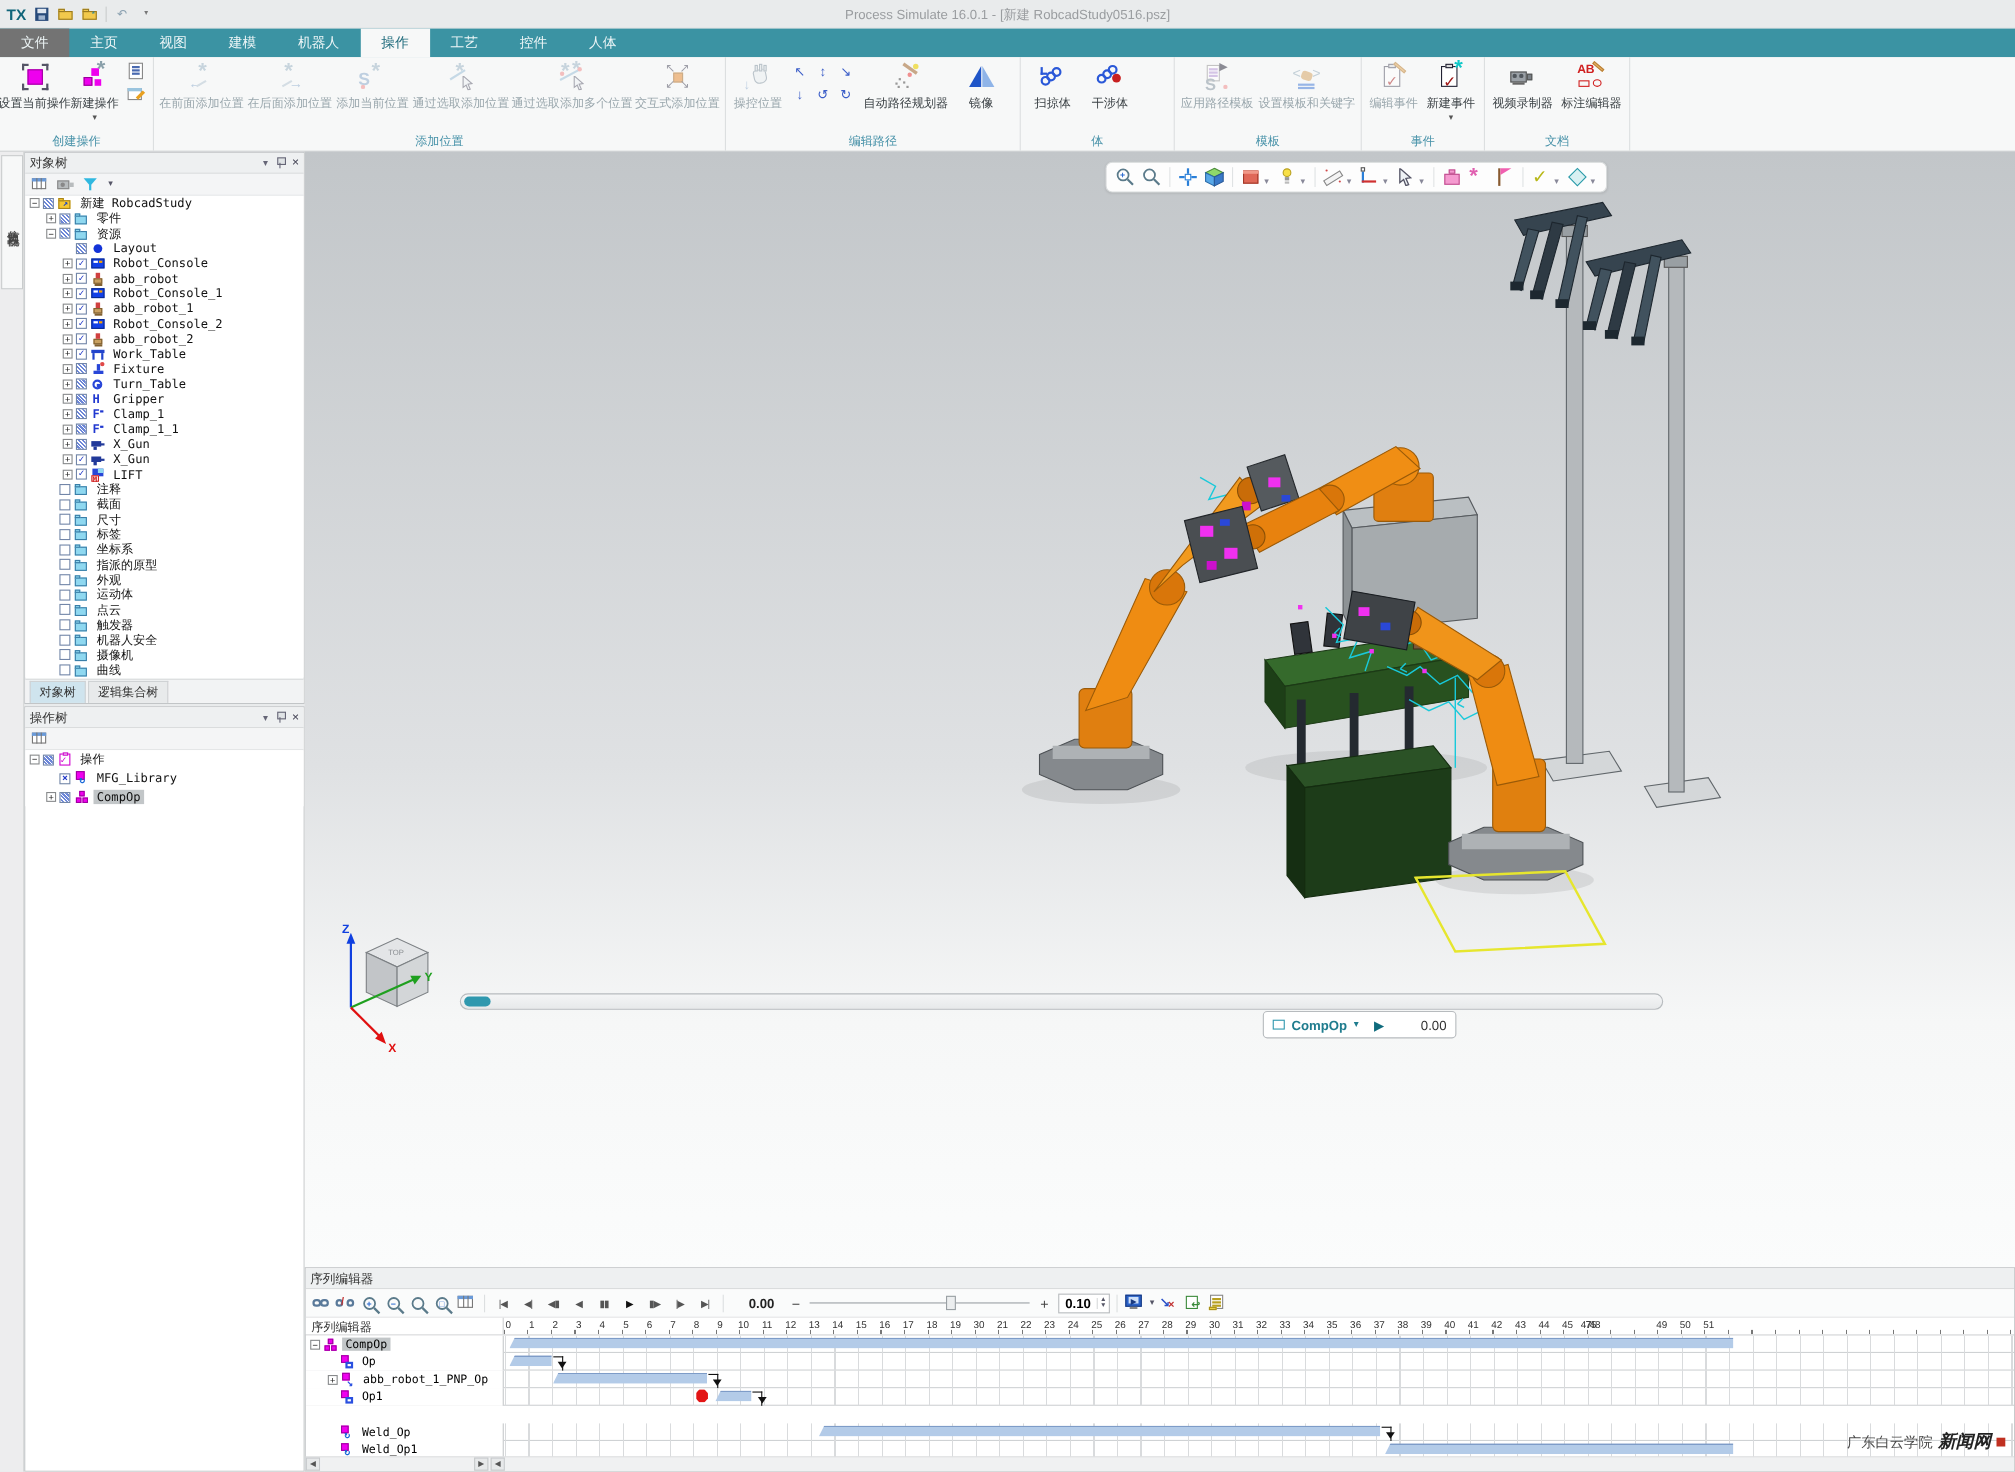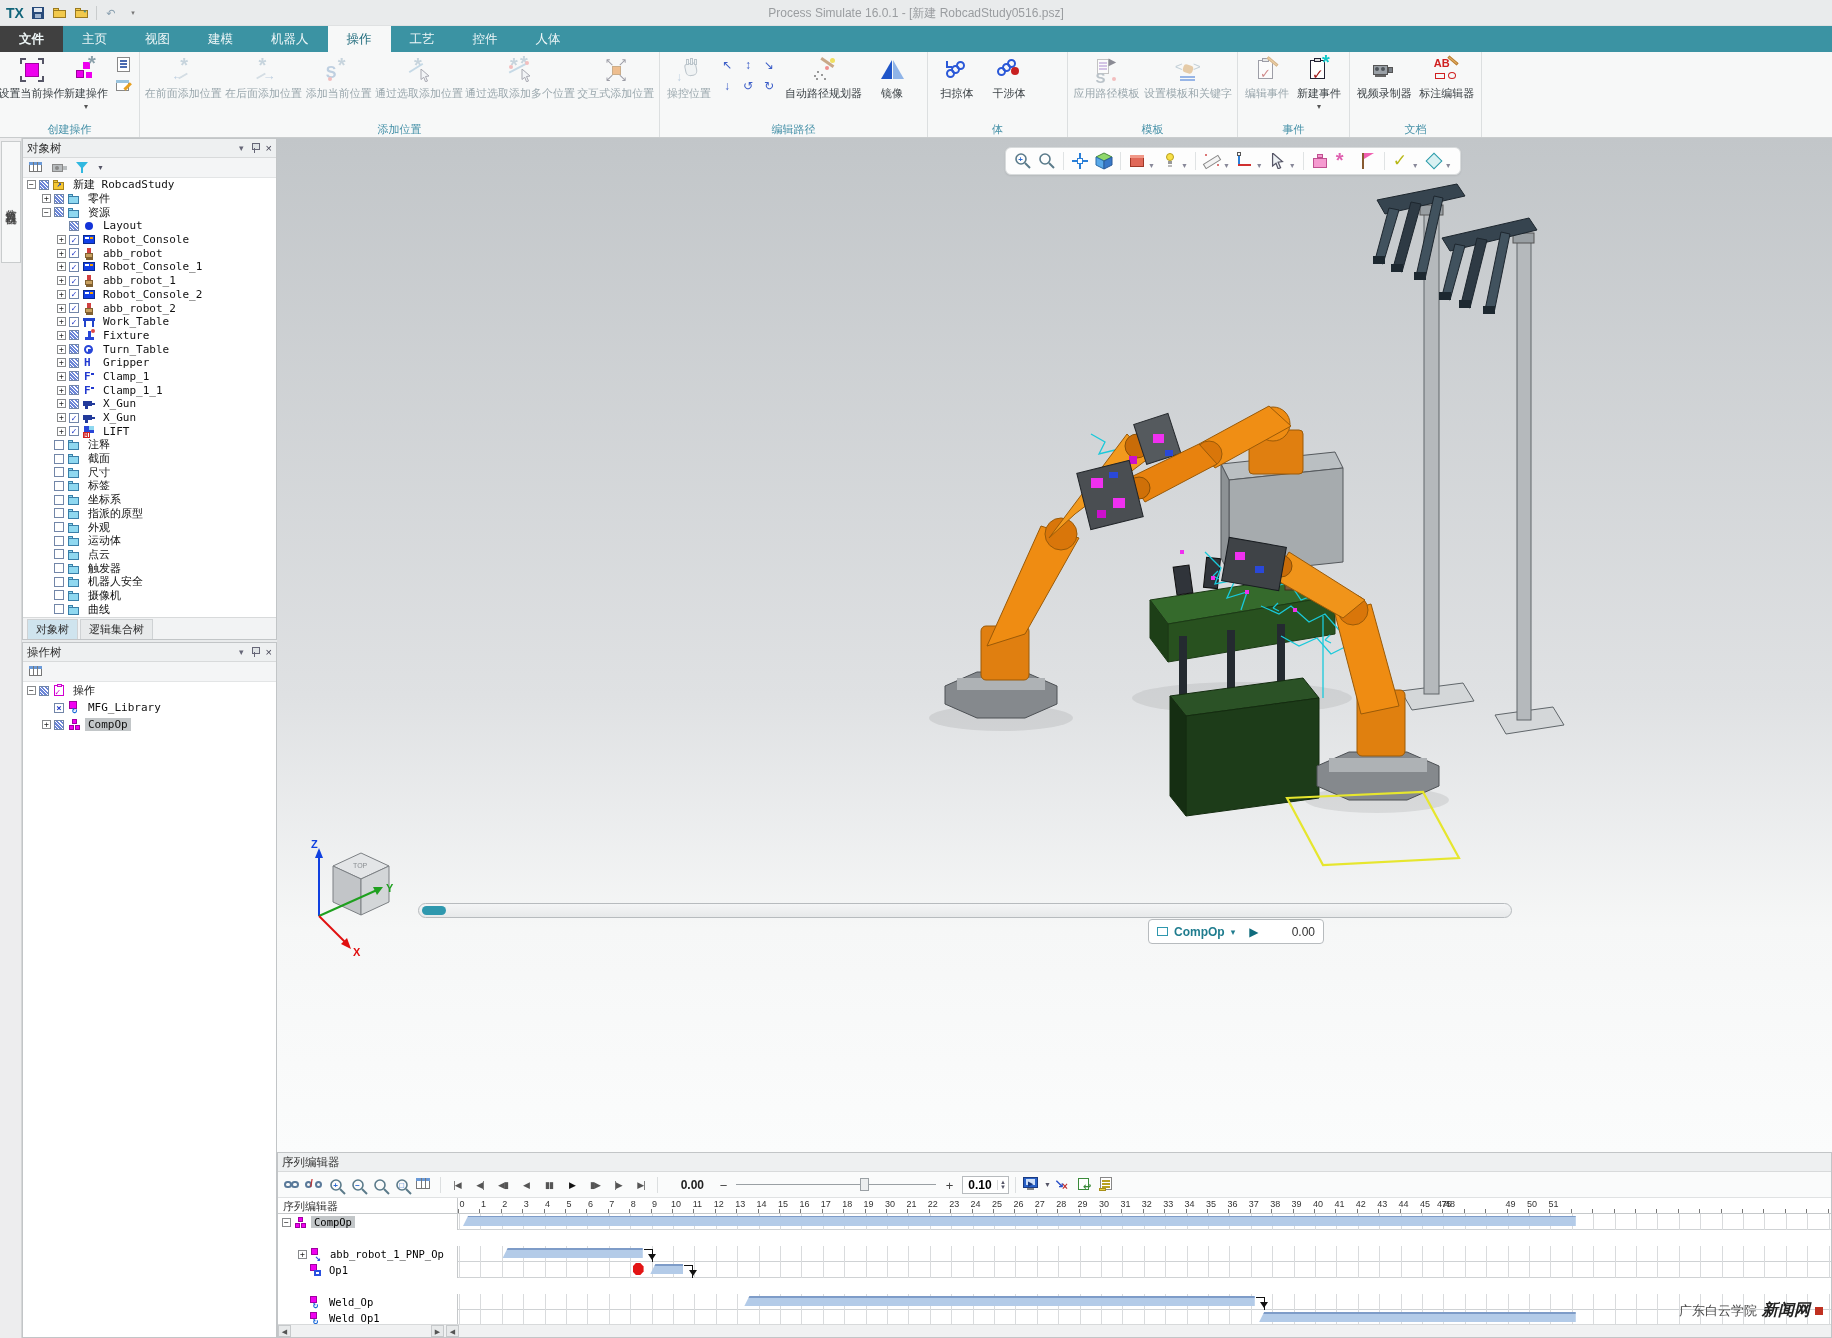--- a/index.html
+++ b/index.html
@@ -9,21 +9,21 @@
 #titlebar{position:absolute;left:0;top:0;width:1832px;height:26px;background:#e9ebec;border-bottom:1px solid #dfe1e2}
 .qat{position:absolute;left:6px;top:2px;display:flex;align-items:center;gap:6px;height:22px}
 .txlogo{font-weight:bold;font-size:14px;color:#11657a;letter-spacing:0}
 .qi{width:16px;height:14px;position:relative;display:inline-block;font-size:11px;color:#777;text-align:center;line-height:14px}
 .qi i{position:absolute;display:block}
 .qsep{width:1px;height:14px;background:#c9cccd}
 .title{position:absolute;left:0;right:0;top:0;height:26px;text-align:center;line-height:26px;font-size:12px;color:#9a9da0}
 
 #tabbar{position:absolute;left:0;top:26px;width:1832px;height:26px;background:#3b93a3;display:flex}
 .tab{padding:0 19px;line-height:26px;font-size:12.5px;color:#eef6f7;cursor:default;white-space:nowrap}
-.tab.file{background:#404040;font-weight:bold}
+.tab.file{background:#737373;font-weight:normal}
 .tab.active{background:#f7f8f8;color:#1f6b7c}
 
 #ribbon{position:absolute;left:0;top:52px;width:1832px;height:86px;background:#f7f8f8;border-bottom:1px solid #c9cccd;display:flex}
 .rgroup{height:100%;border-right:1px solid #dcdfe0;display:flex;flex-direction:column;flex:none}
 .rbody{flex:1;display:flex;align-items:stretch;padding:1px 3px 0 3px}
 .glab{height:15px;text-align:center;font-size:11px;color:#4691a8;line-height:14px}
 .rbtn{display:flex;flex-direction:column;align-items:center;padding:2px 4px 0 4px;min-width:52px}
 .ricon{width:26px;height:26px;position:relative;margin:2px 0 3px 0;flex:none}
 .ricon i,.sicon i,.ti i,.vic i{position:absolute;display:block;font-style:normal;line-height:1}
 .rlab{font-size:11px;color:#3c4246;white-space:nowrap}
@@ -1181,20 +1181,35 @@
               <i style="left:1px;top:7px;width:5px;height:5px;background:#f000f0;border:1px solid #a000a0"></i>
               <i style="left:7px;top:7px;width:5px;height:5px;background:#f000f0;border:1px solid #a000a0"></i>
               <i style="left:4px;top:1px;width:5px;height:5px;background:#f000f0;border:1px solid #a000a0"></i>
             </span>
             <span class="tlab sel">CompOp</span>
           </div>
           <div class="gchart">
             <span class="bar" style="left:4.0px;width:1112.8px"></span>
           </div>
         </div>
+        <div class="grow" style="top:16px">
+          <div class="gtree" style="padding-left:20px">
+            <span class="noexp" style="width:11px"></span>
+            <span class="ti">
+              <i style="left:1px;top:0px;width:7px;height:7px;background:#f000f0;border:1px solid #a000a0"></i>
+              <i style="left:5px;top:6px;width:7px;height:6px;background:#2a50e0"></i>
+              <i style="left:7px;top:8px;width:3px;height:2px;background:#fff"></i>
+            </span>
+            <span class="tlab ">Op</span>
+          </div>
+          <div class="gchart">
+            <span class="bar" style="left:4.0px;width:38.5px"></span>
+            <span class="glink" style="left:43.5px;top:3px"></span>
+          </div>
+        </div>
         <div class="grow" style="top:32px">
           <div class="gtree" style="padding-left:20px">
             <span class="exp">+</span>
             <span class="ti">
               <i style="left:1px;top:0px;width:7px;height:7px;background:#f000f0;border:1px solid #a000a0"></i>
               <i style="left:5px;top:5px;font-size:10px;color:#2a50e0;font-weight:bold">↘</i>
             </span>
             <span class="tlab ">abb_robot_1_PNP_Op</span>
           </div>
           <div class="gchart">

